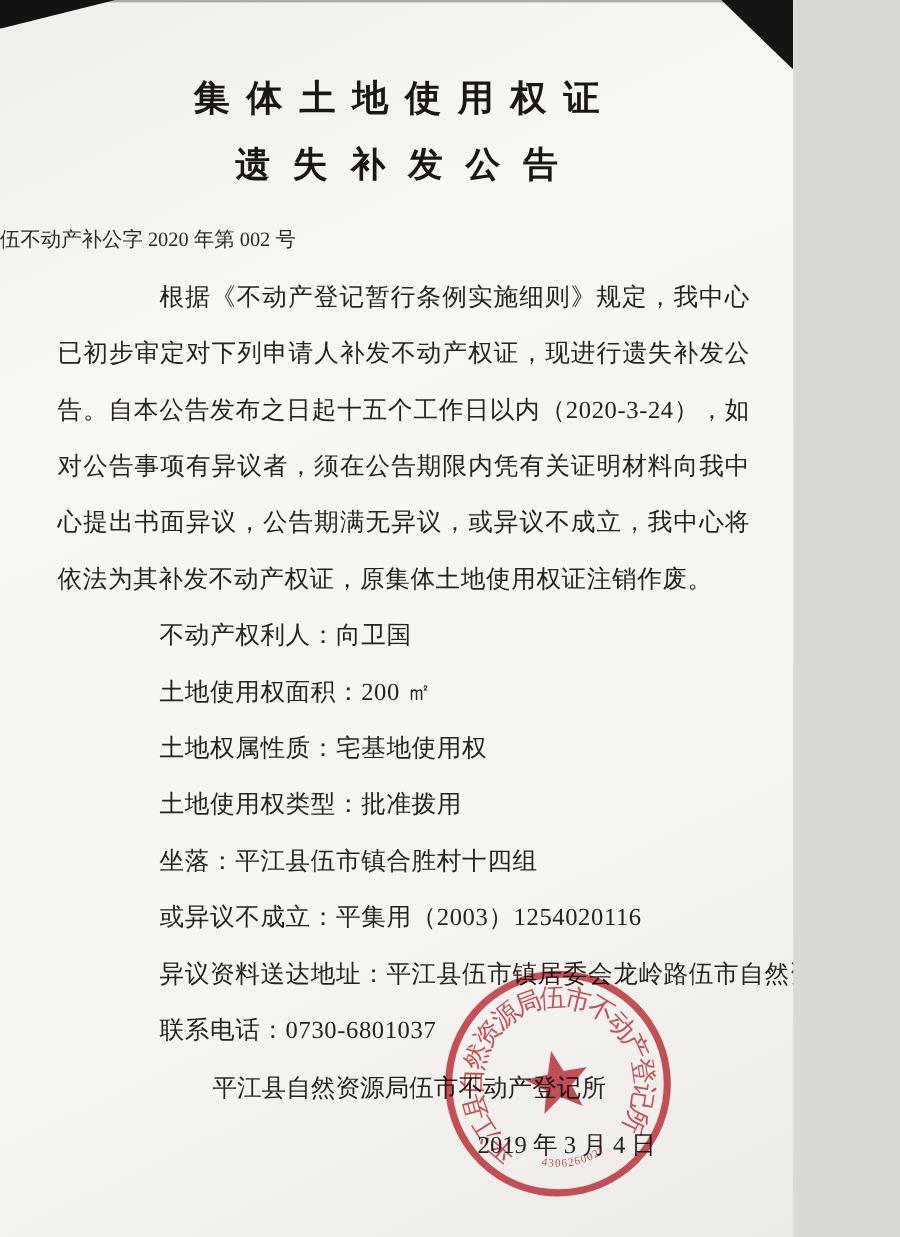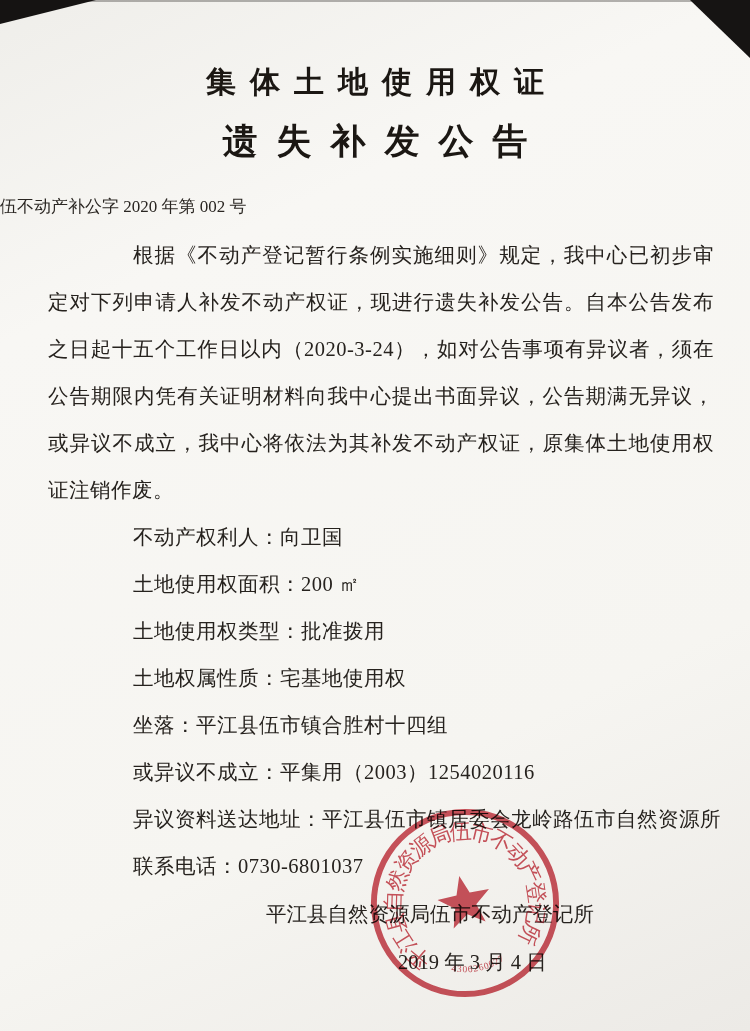--- a/index.html
+++ b/index.html
@@ -3,21 +3,21 @@
 <meta charset="utf-8">
 <style>
   html, body { margin: 0; padding: 0; }
   body {
     width: 750px; height: 1031px;
     background: #d9d8d4;
     font-family: "Liberation Serif", "DejaVu Serif", serif;
   }
   .page {
     position: relative;
-    width: 750px; height: 1031px;
+    width: 661px; height: 1031px;
     overflow: hidden;
     color: #26221e;
     background: linear-gradient(155deg, #efeeea 0%, #f8f7f4 25%, #f6f5f1 70%, #eceae6 100%);
   }
   
   .top-edge {
     position: absolute; top: 0; left: 0; right: 0; height: 2px;
     background: rgba(45,42,40,.35);
   }
   .corner-tl {
@@ -30,21 +30,21 @@
     background: #161413;
     clip-path: polygon(0 0, 100% 0, 100% 100%);
   }
   .title {
     text-align: center;
     font-family: "Liberation Sans", "DejaVu Sans", sans-serif;
     font-weight: bold;
     color: #1b1713;
   }
   .t1 { padding-top: 62px; font-size: 30px; letter-spacing: 14px; text-indent: 14px; }
-  .t2 { margin-top: 15px;  font-size: 35px; letter-spacing: 19px; text-indent: 19px; }
+  .t2 { margin-top: 15px;  font-size: 29px; letter-spacing: 19px; text-indent: 19px; }
   .doc-number {
     text-align: left;
     margin: 30px 106px 0 0;
     font-size: 17px;
     color: #2a2622;
   }
   .body-text {
     margin: 14px 36px 0 48px;
     font-size: 20.5px;
     line-height: 47px;
@@ -100,24 +100,24 @@
   <div class="body-text">根据《不动产登记暂行条例实施细则》规定，我中心已初步审定对下列申请人补发不动产权证，现进行遗失补发公告。自本公告发布之日起十五个工作日以内（2020-3-24），如对公告事项有异议者，须在公告期限内凭有关证明材料向我中心提出书面异议，公告期满无异议，或异议不成立，我中心将依法为其补发不动产权证，原集体土地使用权证注销作废。</div>
 
   <div class="fields">
     <div class="field-line">
       <span>不动产权利人：</span><span>向卫国</span>
     </div>
     <div class="field-line">
       <span>土地使用权面积：</span><span>200 ㎡</span>
     </div>
     <div class="field-line">
-      <span>土地使用权类型：</span><span>批准拨用</span>
+      <span>土地权属性质：</span><span>宅基地使用权</span>
     </div>
     <div class="field-line">
-      <span>土地权属性质：</span><span>宅基地使用权</span>
+      <span>土地使用权类型：</span><span>批准拨用</span>
     </div>
     <div class="field-line">
       <span>坐落：</span><span>平江县伍市镇合胜村十四组</span>
     </div>
     <div class="field-line">
       <span>或异议不成立：</span><span>平集用（2003）1254020116</span>
     </div>
     <div class="field-line">
       <span>异议资料送达地址：</span><span>平江县伍市镇居委会龙岭路伍市自然资源所</span>
     </div>

